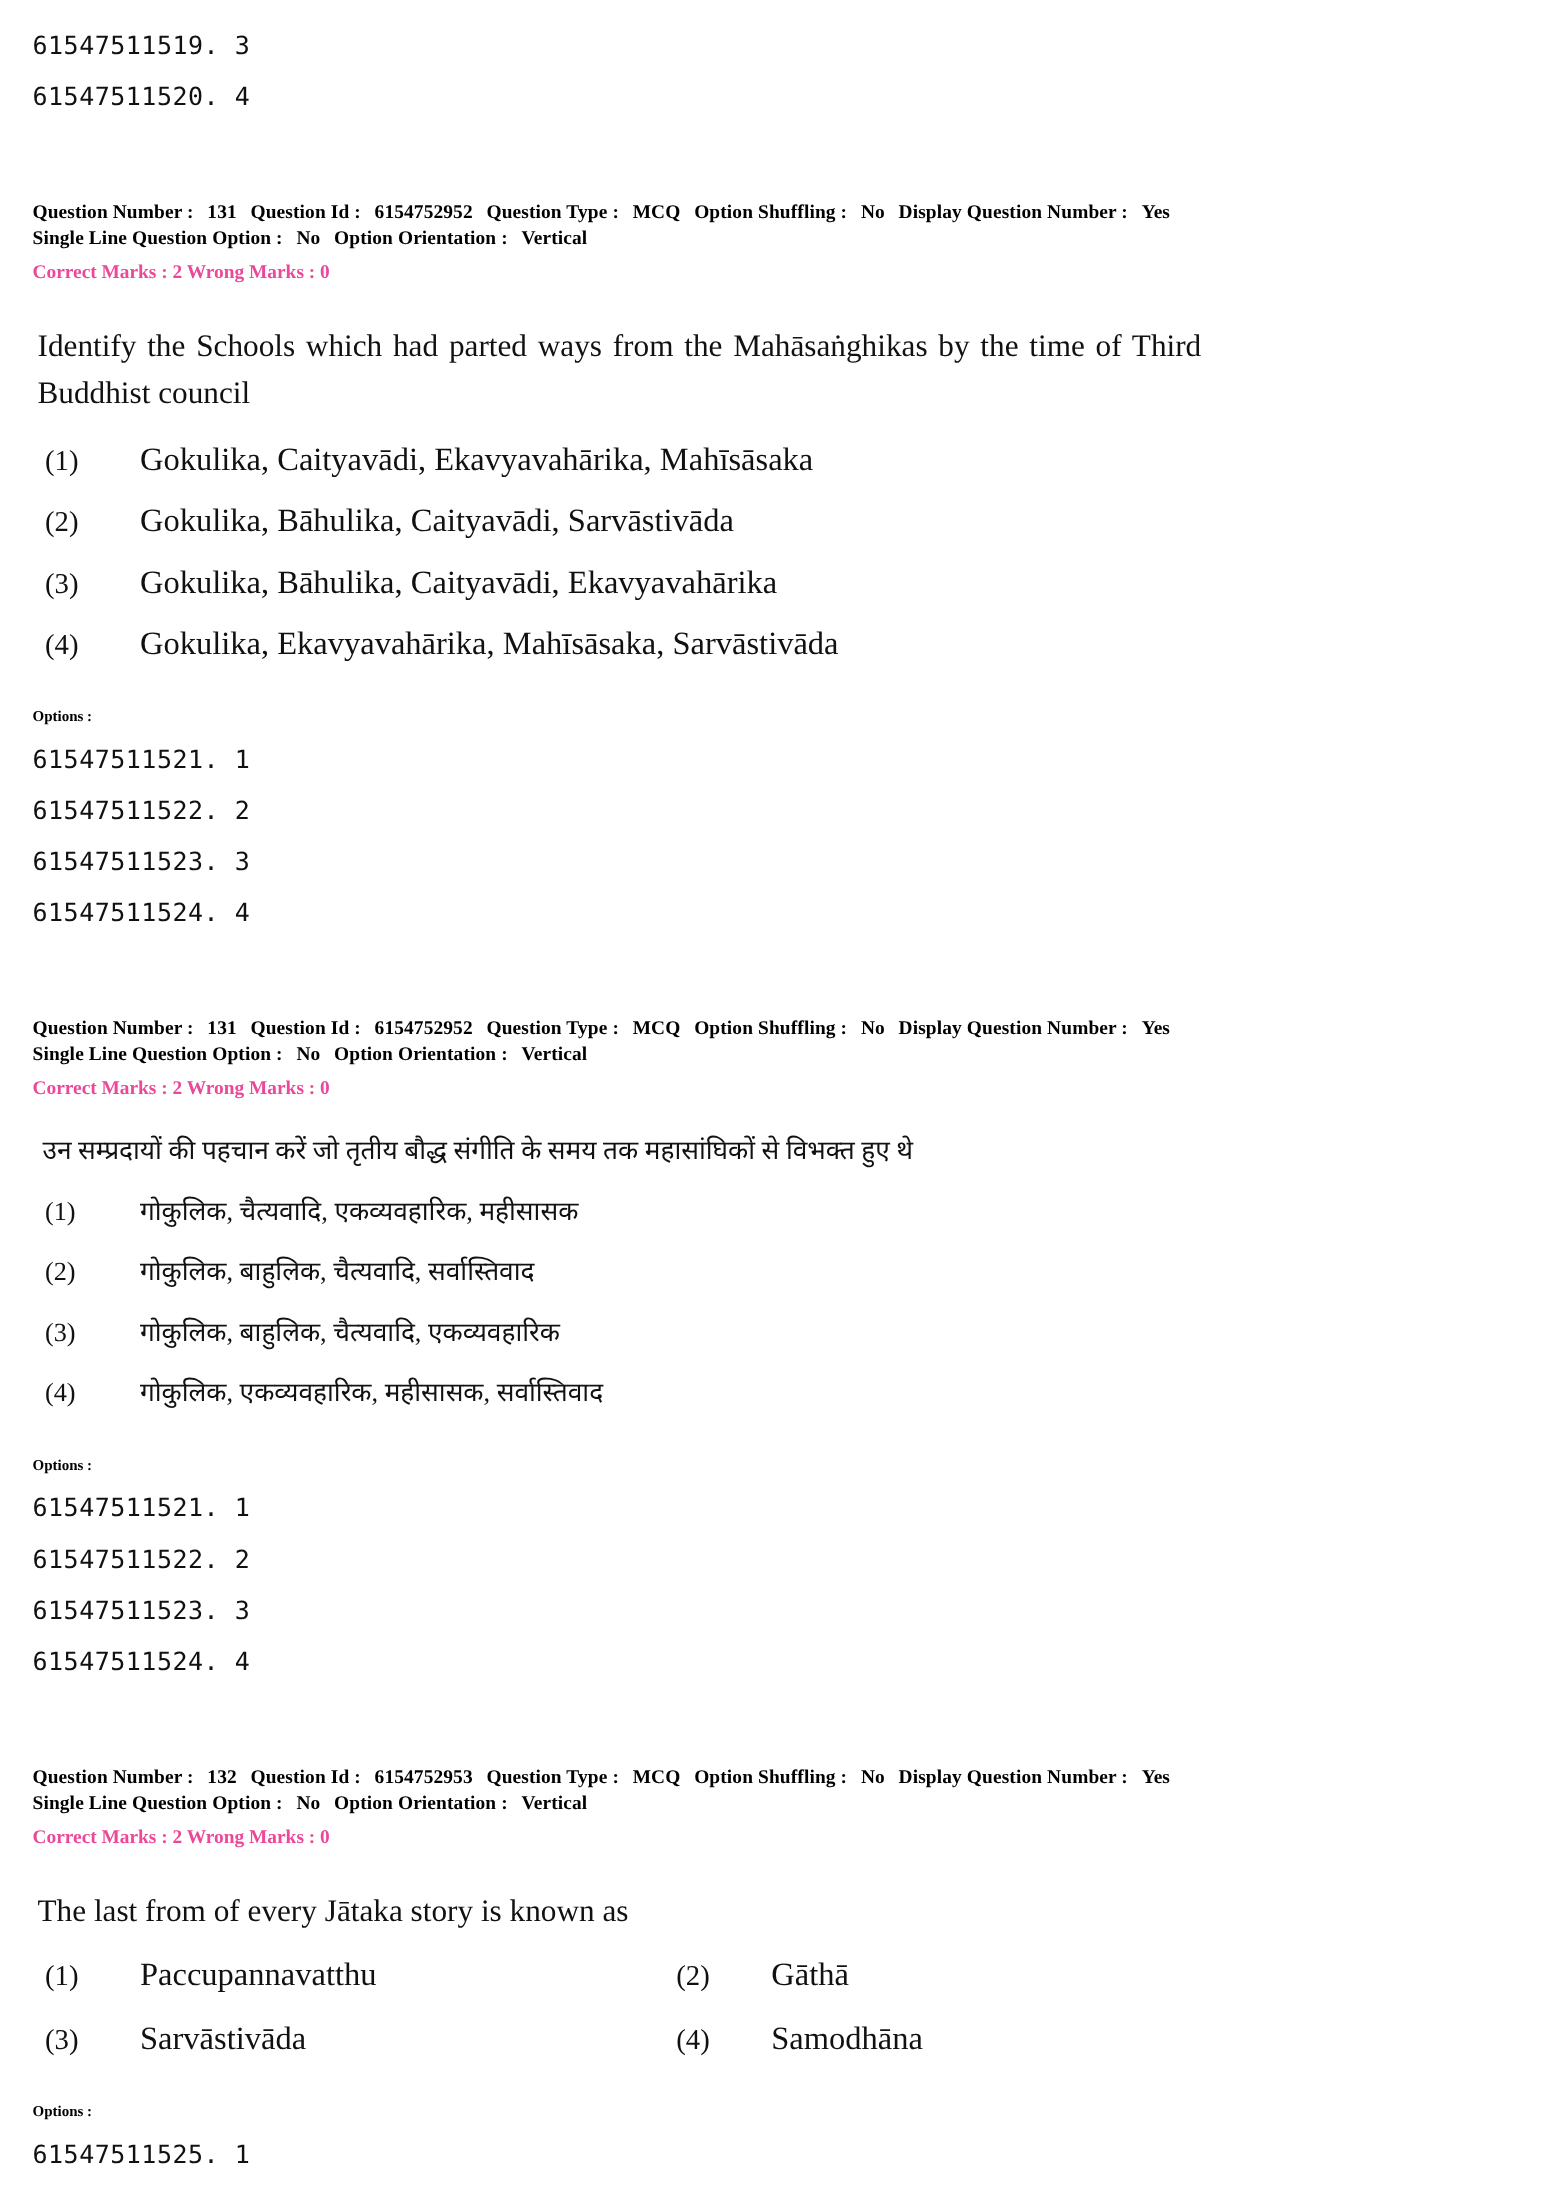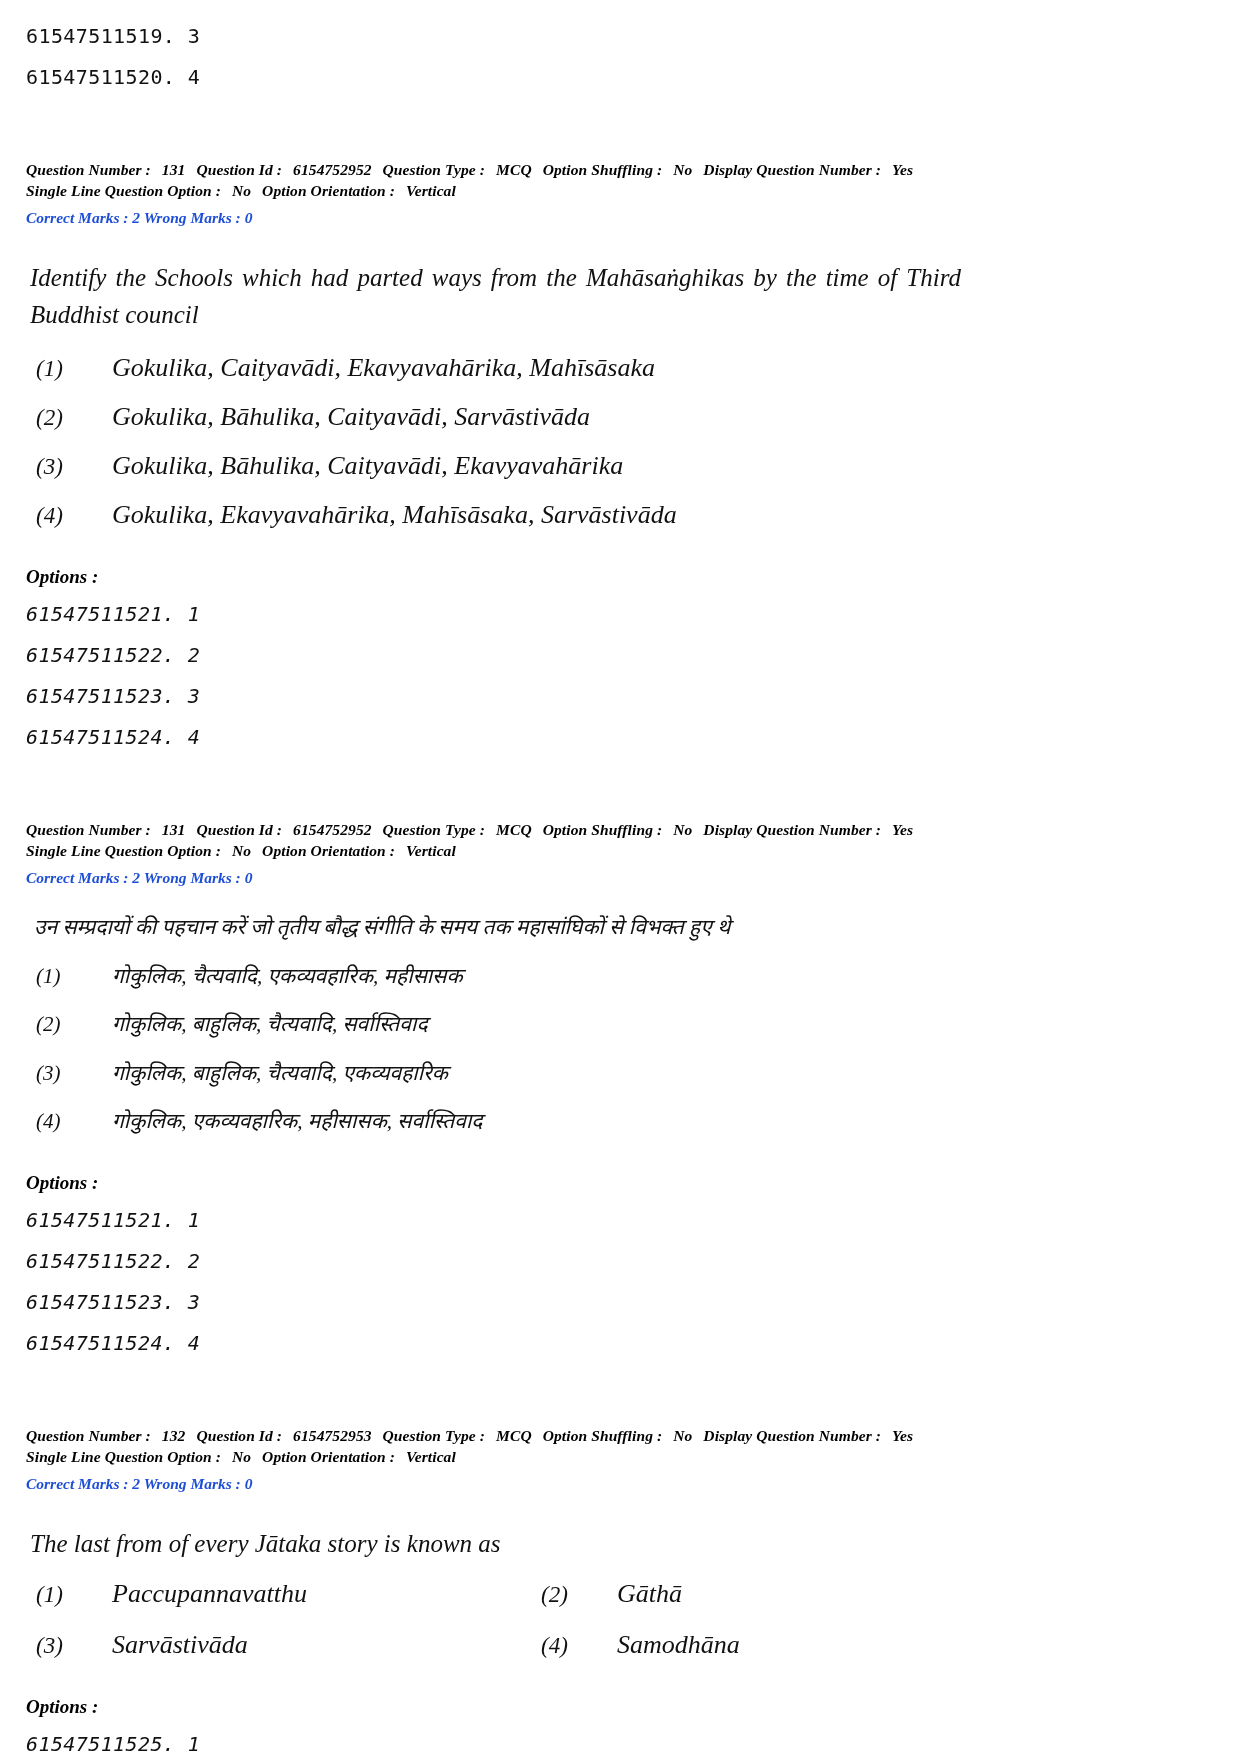--- a/index.html
+++ b/index.html
@@ -44,21 +44,21 @@
     letter-spacing: 0.1px;
   }
   .meta .row { white-space: nowrap; }
   .meta .sp { display: inline-block; width: 7px; }
   .marks {
     font-family: "Liberation Serif", "DejaVu Serif", serif;
     font-weight: bold;
     font-size: 15.5px;
     padding-left: 26px;
     margin-top: 7px;
-    color: #1d4ed8;
+    color: #ec4899;
   }
 
   
   .stem {
     font-size: 25px;
     line-height: 1.5;
     padding-left: 30px;
     padding-right: 150px;
     margin-top: 32px;
     color: #111;
@@ -102,28 +102,28 @@
     display: grid;
     grid-template-columns: 505px 1fr;
     row-gap: 16px;
   }
   .choices-grid .choice { margin-bottom: 0; }
 
   
   .options-label {
     font-family: "Liberation Serif", "DejaVu Serif", serif;
     font-weight: bold;
-    font-size: 19px;
+    font-size: 12px;
     padding-left: 26px;
     margin-top: 34px;
     margin-bottom: 12px;
     color: #000;
   }
 
-  .block { margin-bottom: 0; font-style: italic; }
+  .block { margin-bottom: 0; }
   .gap-lg { height: 56px; }
   .top-pad { height: 22px; }
 </style>
 </head>
 <body>
 
 <div class="page">
 
   <div class="top-pad"></div>
 

